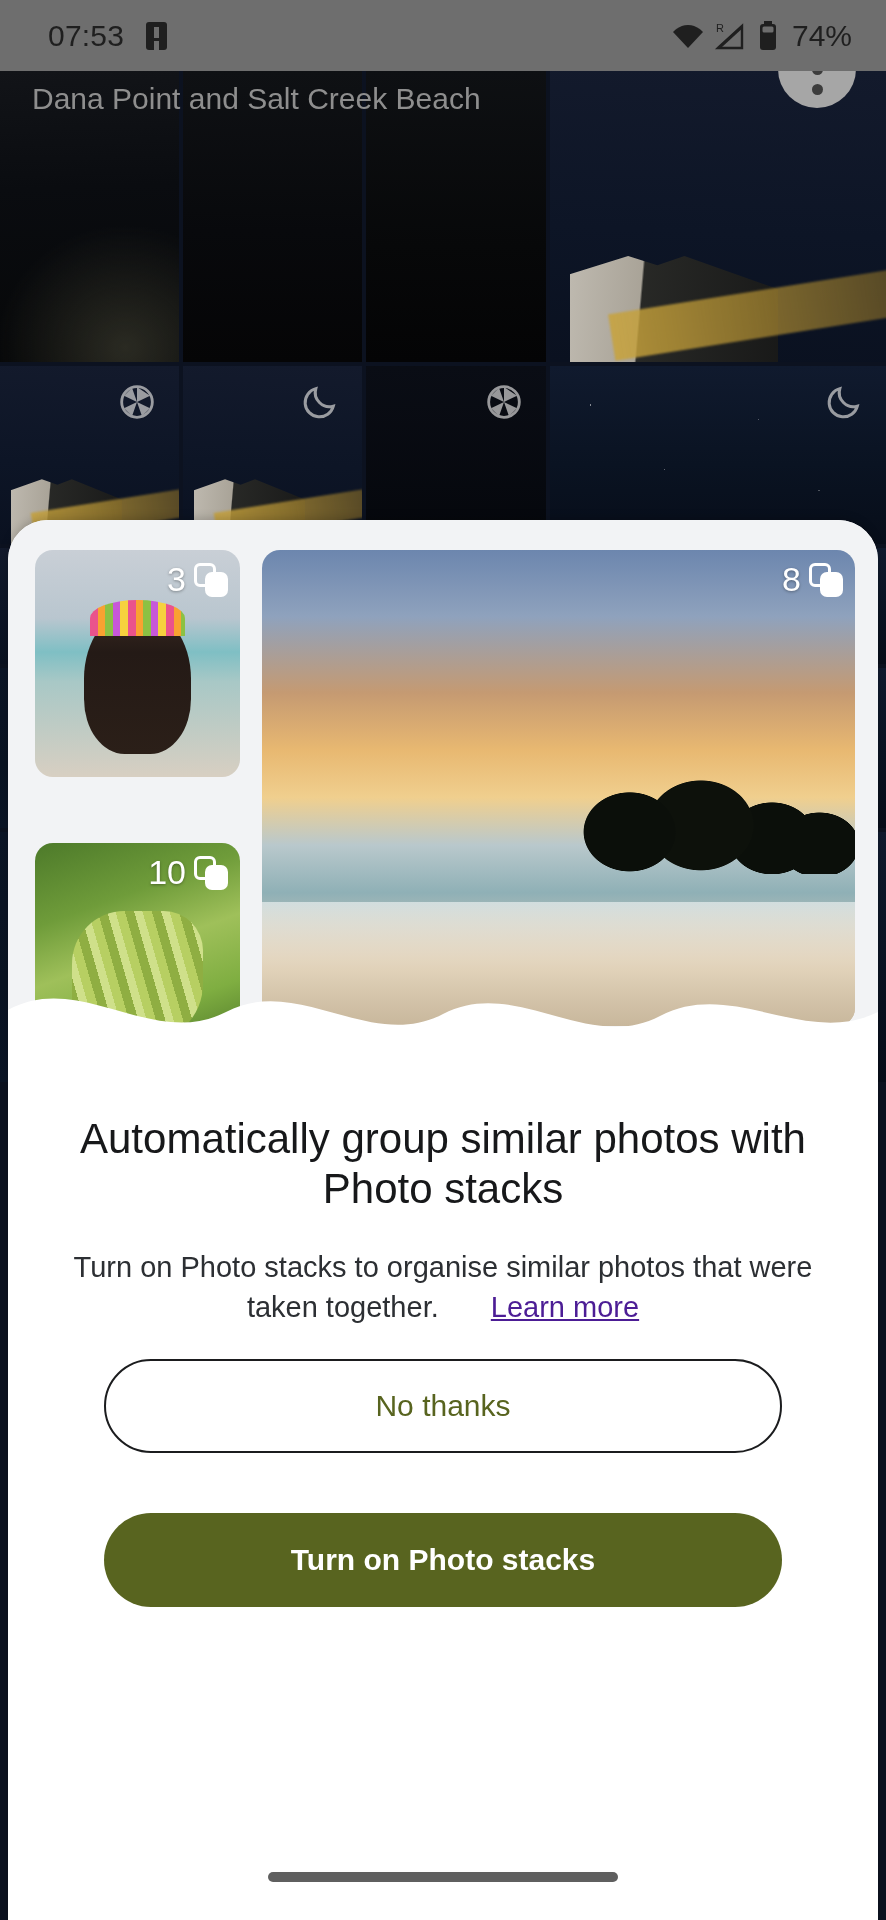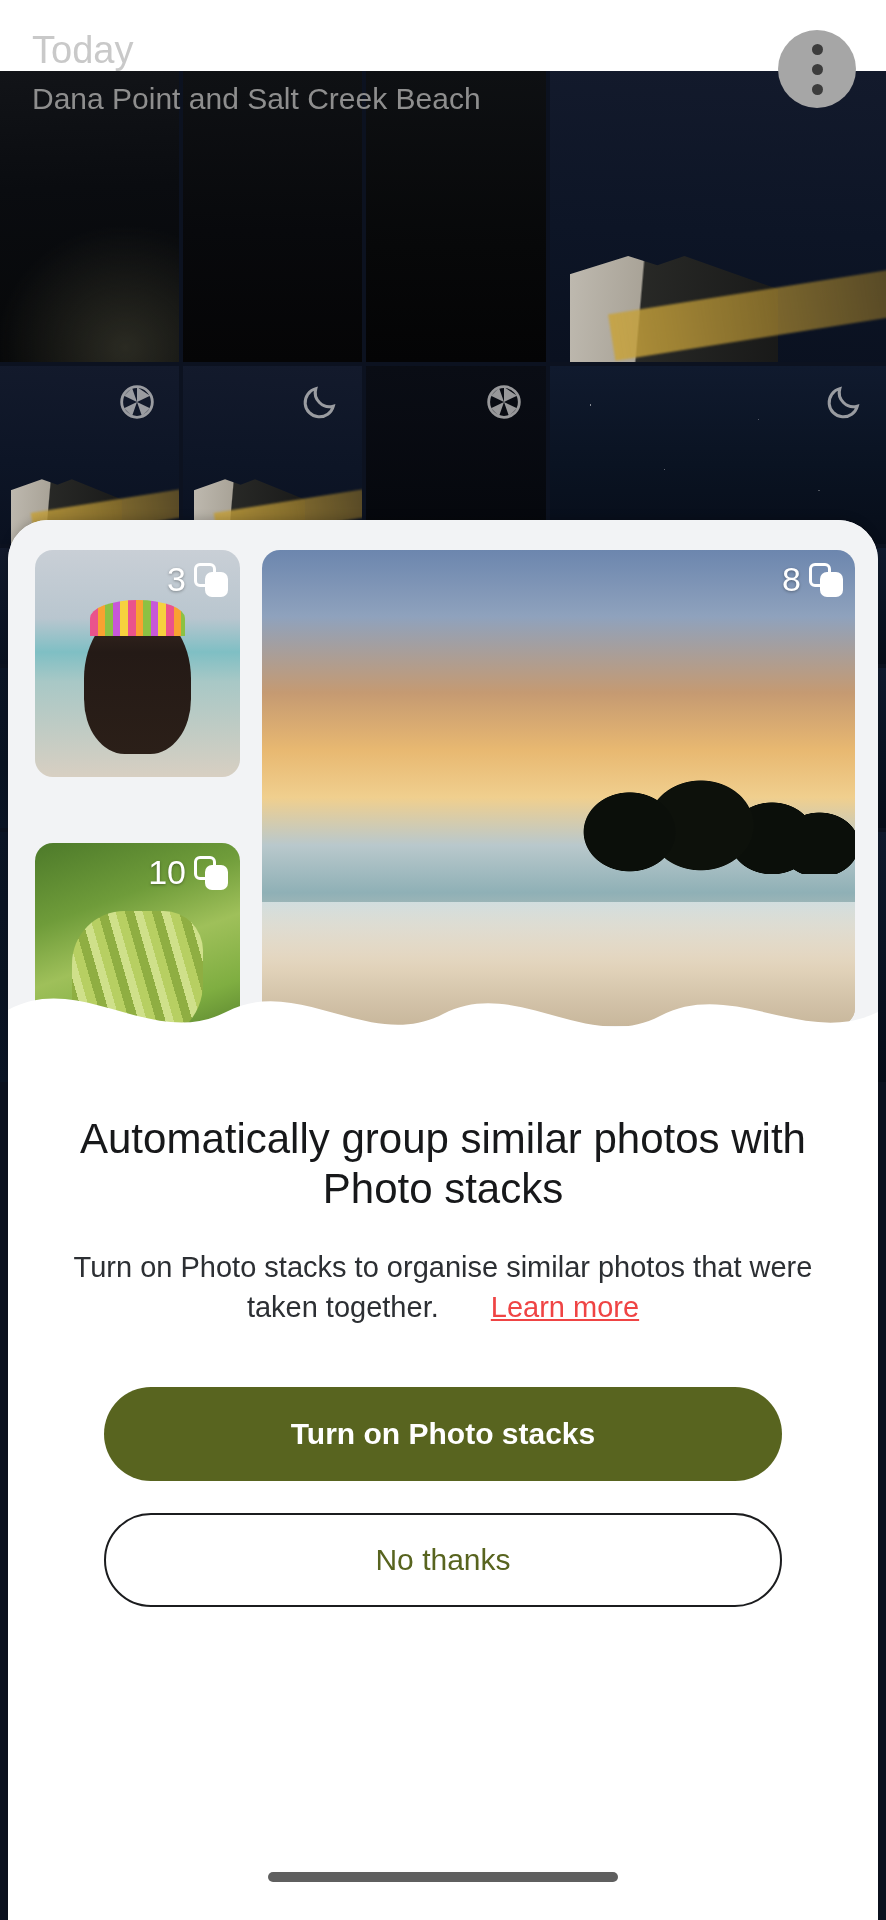--- a/index.html
+++ b/index.html
@@ -209,21 +209,21 @@
   
   #sheet-body { position: absolute; left: 0; top: 538px; width: 870px; }
   #headline {
     margin: 56px 40px 0; text-align: center;
     font-size: 42px; line-height: 1.18; color: #17181a; font-weight: 400;
   }
   #subcopy {
     margin: 34px 58px 0; text-align: center;
     font-size: 29px; line-height: 1.38; color: #2c2f33; font-weight: 400;
   }
-  #learn-more { color: #ef4444; text-decoration: underline; margin-left: 44px; }
+  #learn-more { color: #4c1d95; text-decoration: underline; margin-left: 44px; }
   #btn-primary {
     display: block; margin: 60px auto 0;
     width: 678px; height: 94px;
     border: none; border-radius: 48px;
     background: #58641f; color: #ffffff;
     font-size: 30px; font-weight: 700;
     font-family: "Liberation Sans", sans-serif;
   }
   #btn-secondary {
     display: block; margin: 32px auto 0;
@@ -237,20 +237,43 @@
     position: absolute; left: 50%; transform: translateX(-50%);
     bottom: 38px; width: 350px; height: 10px;
     border-radius: 6px; background: #5f5f5f; z-index: 50;
   }
 </style>
 </head>
 <body>
 
 <div id="screen">
 
+  <div id="status-bar">
+    <div class="sb-left">
+      <span class="sb-time">07:53</span>
+      <span class="sim-alert"></span>
+    </div>
+    <div class="sb-right">
+      <svg class="ico" width="32" height="26" viewBox="0 0 32 26">
+        <path d="M16 2 C7 2 1 9 1 9 L16 25 L31 9 C31 9 25 2 16 2 Z" fill="#1f1f1f"></path>
+      </svg>
+      <svg class="ico" width="34" height="30" viewBox="0 0 34 30">
+        <text x="2" y="11" font-family="Liberation Sans, sans-serif" font-size="11" fill="#1f1f1f">R</text>
+        <path d="M4 27 L28 5 L28 27 Z" fill="none" stroke="#1f1f1f" stroke-width="2.4"></path>
+        <path d="M6 26 L27 26 L27 7 Z" fill="#1f1f1f" opacity="0"></path>
+        <line x1="5" y1="27" x2="28" y2="6" stroke="#1f1f1f" stroke-width="2.4"></line>
+      </svg>
+      <svg class="ico" width="20" height="30" viewBox="0 0 20 30">
+        <rect x="6" y="0" width="8" height="3" fill="#1f1f1f"></rect>
+        <rect x="2" y="3" width="16" height="26" rx="3" fill="#1f1f1f"></rect>
+        <rect x="4.5" y="5.5" width="11" height="6" rx="1.5" fill="#6e6e6e"></rect>
+      </svg>
+      <span class="sb-batt-text">74%</span>
+    </div>
+  </div>
 
   <div id="photos-app">
 
     <div class="grid-row">
       <div class="cell ph-coast1" style="width:180px;height:291px"></div>
       <div class="cell ph-coast2" style="width:180px;height:291px"></div>
       <div class="cell ph-coast3" style="width:180px;height:291px"></div>
       <div class="cell ph-bld bld-deco" style="width:338px;height:291px"></div>
     </div>
 
@@ -364,19 +387,19 @@
       <svg id="wave-mask" viewBox="0 0 870 90" preserveAspectRatio="none">
         <path d="M0,42 C72,2 145,82 218,44 C290,6 362,84 435,46 C508,8 580,86 652,48 C725,10 797,80 870,44 L870,90 L0,90 Z" fill="#ffffff"></path>
       </svg>
     </div>
 
     <div id="sheet-body">
       <div id="headline">Automatically group similar photos with Photo stacks</div>
       <div id="subcopy">
         <span>Turn on Photo stacks to organise similar photos that were taken together. </span><a id="learn-more" href="#">Learn more</a>
       </div>
+      <button id="btn-secondary">No thanks</button>
       <button id="btn-primary">Turn on Photo stacks</button>
-      <button id="btn-secondary">No thanks</button>
     </div>
   </div>
 
   <div id="nav-pill"></div>
 </div>
 
 </body></html>

